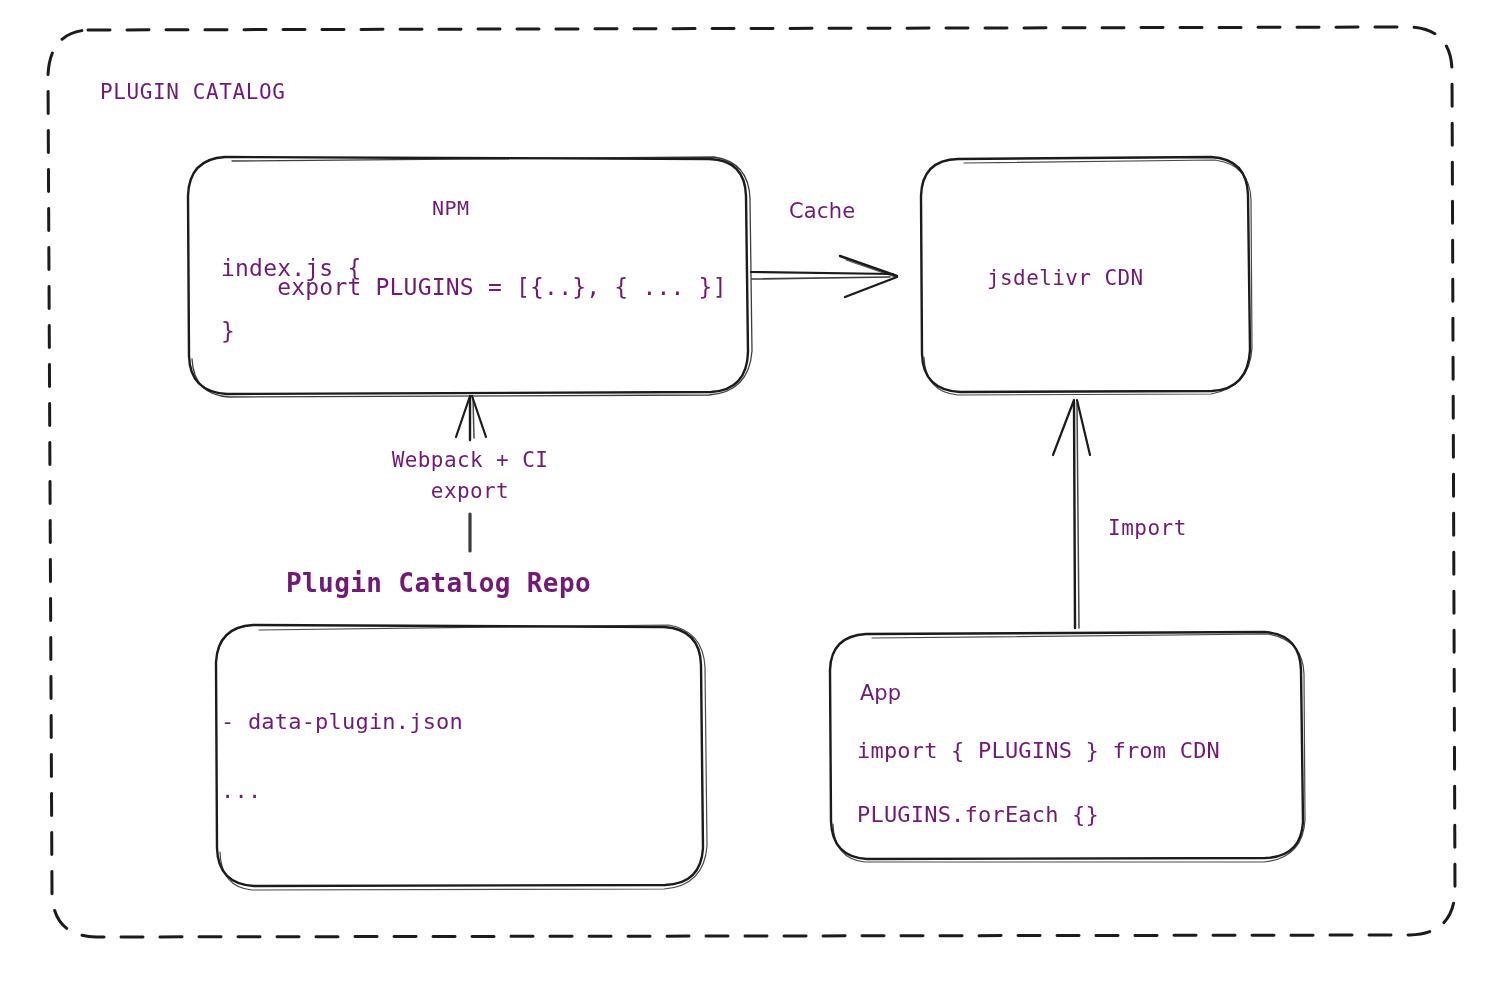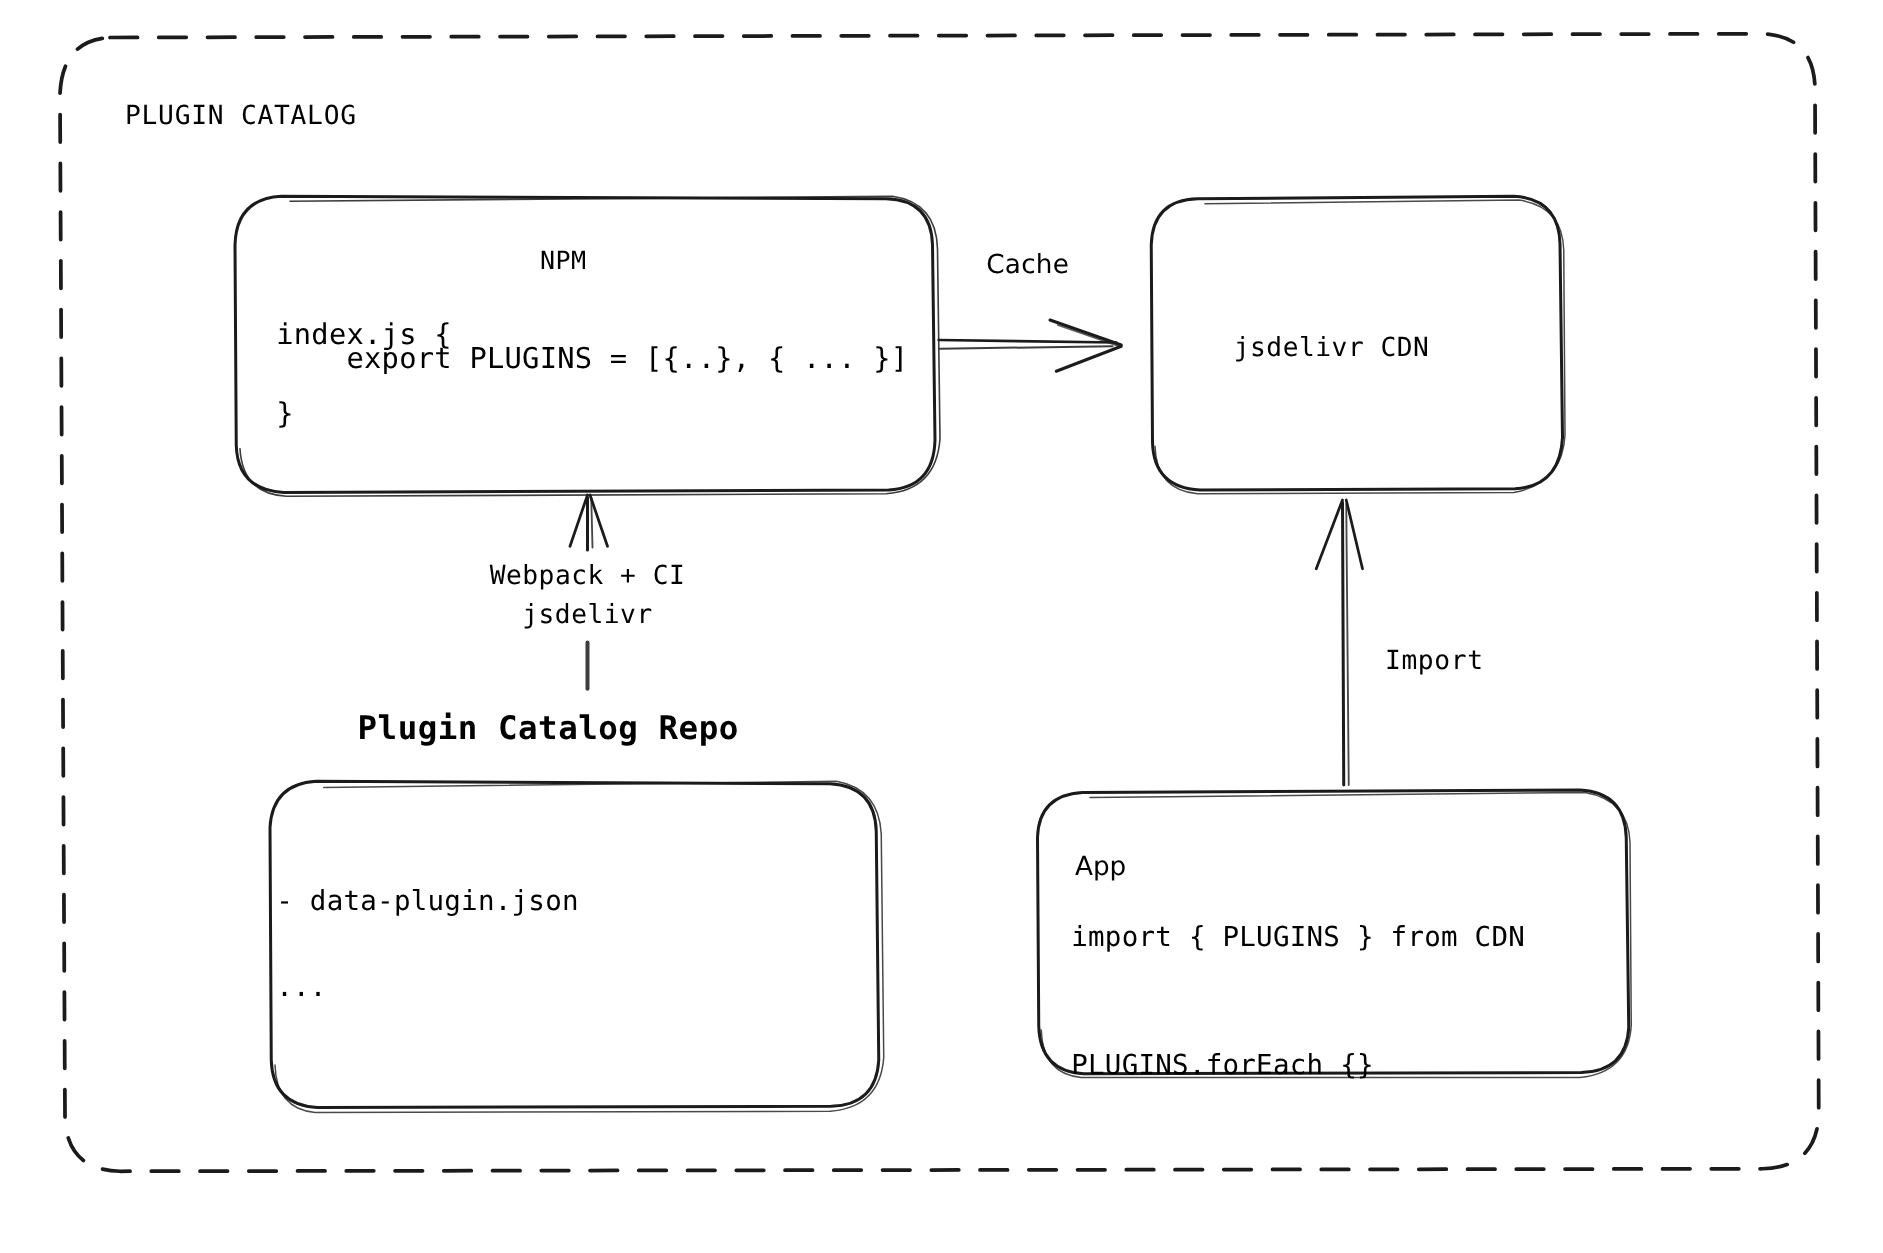--- a/index.html
+++ b/index.html
@@ -17,21 +17,21 @@
   }
   .layer-svg {
     position: absolute;
     inset: 0;
     width: 1506px;
     height: 1002px;
     pointer-events: none;
   }
   .txt {
     position: absolute;
-    color: #000000;
+    color: #701a75;
     white-space: pre;
     font-family: "DejaVu Sans Mono", monospace;
     line-height: 1.0;
   }
   #catalog-title {
     left: 100px;
     top: 82px;
     font-size: 21px;
     letter-spacing: 0.6px;
   }
@@ -103,21 +103,21 @@
     top: 683px;
     font-size: 21px;
     font-family: "DejaVu Sans", sans-serif;
   }
   .app-line {
     left: 857px;
     font-size: 22px;
     letter-spacing: 0.2px;
   }
   #app-line-0 { top: 740px; }
-  #app-line-1 { top: 804px; margin-top: 38px; }
+  #app-line-1 { top: 804px; }
 </style>
 </head>
 <body>
 
 <div id="canvas">
 
   <svg class="layer-svg" viewBox="0 0 1506 1002" xmlns="http://www.w3.org/2000/svg">
     <g fill="none" stroke="#1b1b1b" stroke-linecap="round" stroke-linejoin="round">
 
       <path d="M 88,30 L 1410,27 Q 1452,29 1452,72 L 1455,892 Q 1453,934 1410,935
@@ -174,21 +174,21 @@
   <div class="txt" id="npm-title">NPM</div>
   <div class="txt npm-code" id="npm-code-0">index.js {</div>
   <div class="txt npm-code" id="npm-code-1">    export PLUGINS = [{..}, { ... }]</div>
   <div class="txt npm-code" id="npm-code-2">}</div>
 
   <div class="txt" id="cdn-title">jsdelivr CDN</div>
 
   <div class="txt" id="cache-label">Cache</div>
 
   <div class="txt build-label" id="build-label-0">Webpack + CI</div>
-  <div class="txt build-label" id="build-label-1">jsdelivr</div>
+  <div class="txt build-label" id="build-label-1">export</div>
 
   <div class="txt" id="repo-title">Plugin Catalog Repo</div>
   <div class="txt repo-line" id="repo-line-0">- data-plugin.json</div>
   <div class="txt repo-line" id="repo-line-2">...</div>
 
   <div class="txt" id="import-label">Import</div>
 
   <div class="txt" id="app-title">App</div>
   <div class="txt app-line" id="app-line-0">import { PLUGINS } from CDN</div>
   <div class="txt app-line" id="app-line-1">PLUGINS.forEach {}</div>

